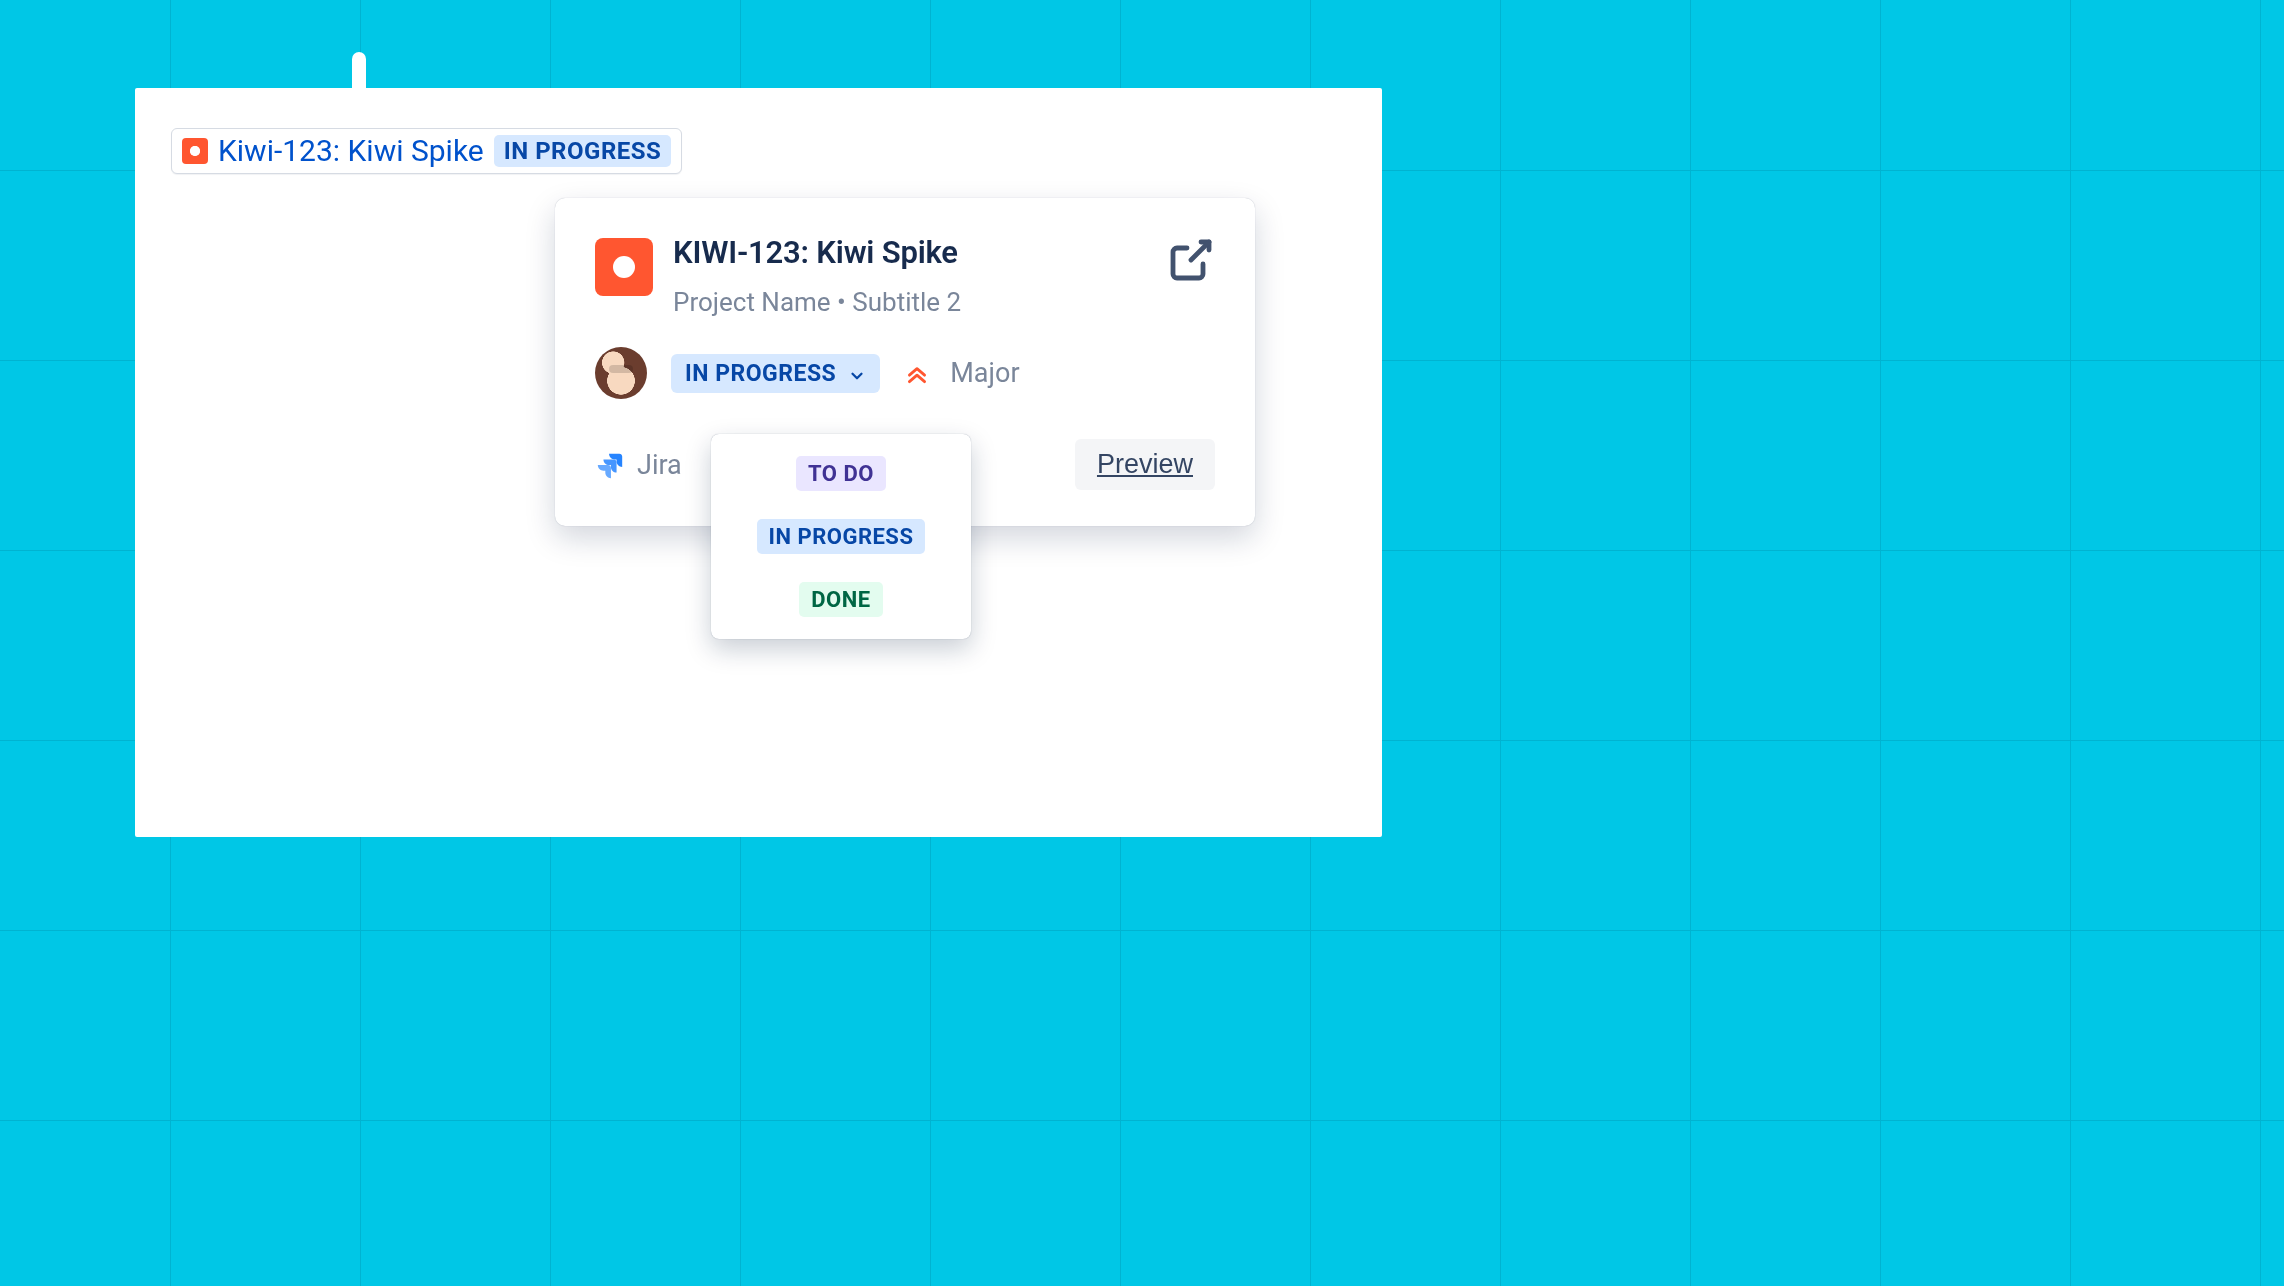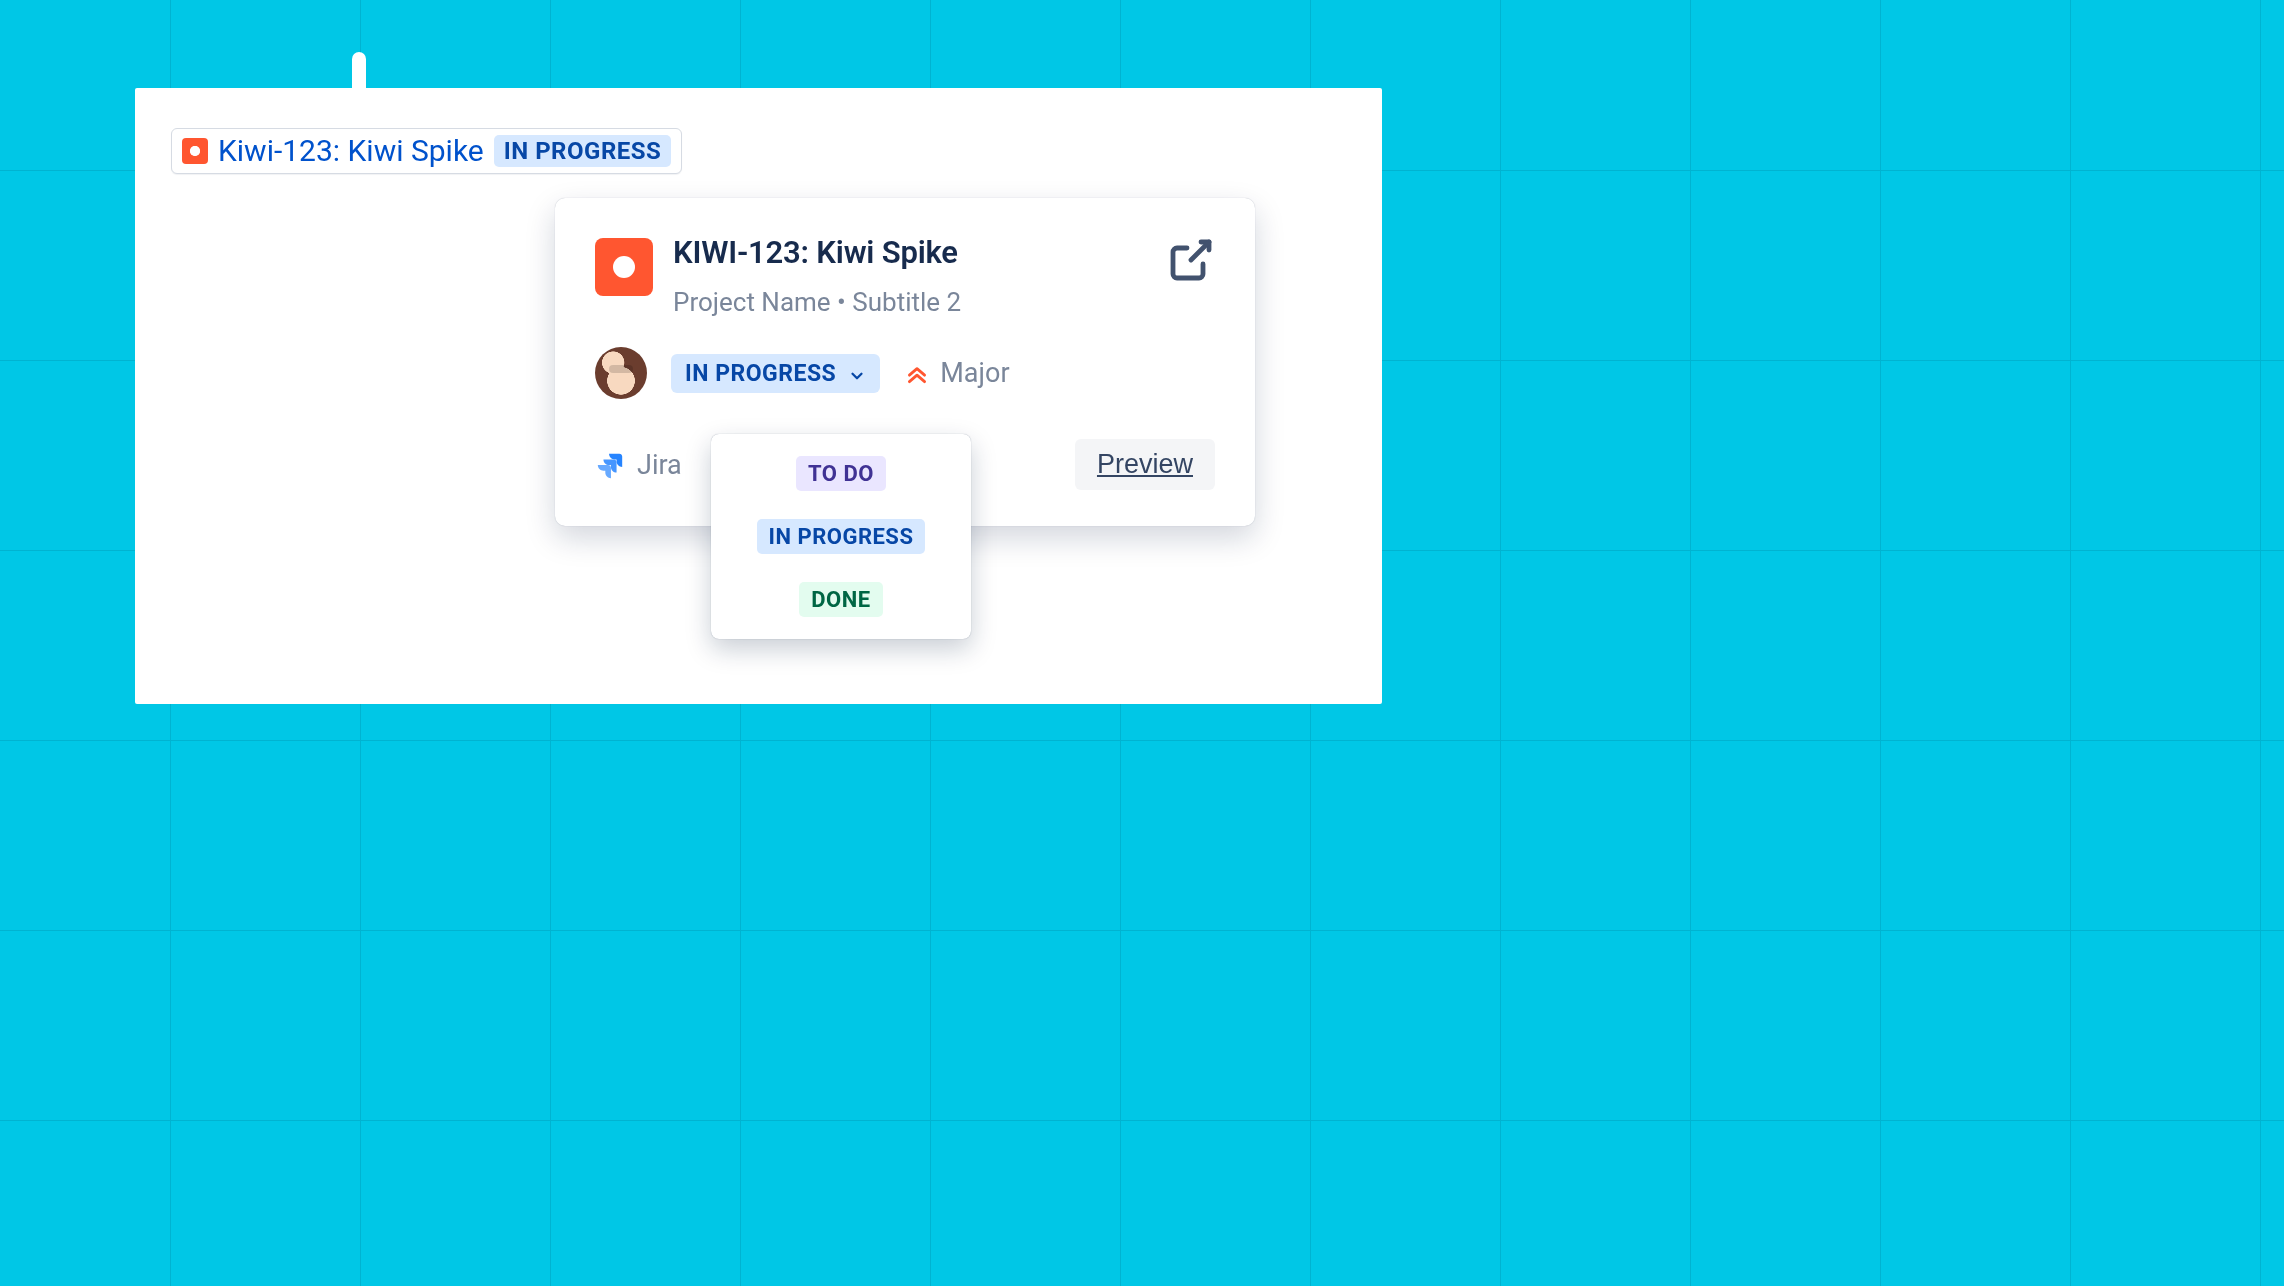--- a/index.html
+++ b/index.html
@@ -28,21 +28,21 @@
     width: 14px;
     height: 60px;
     border-radius: 7px;
     background: #fff;
   }
   .canvas {
     position: absolute;
     left: 135px;
     top: 88px;
     width: 1247px;
-    height: 616px;
+    height: 749px;
     background: #fff;
     border-radius: 2px;
   }
 
   
   .smart-link {
     position: absolute;
     top: 40px;
     left: 36px;
     display: inline-flex;
@@ -164,21 +164,21 @@
     padding: 6px 14px;
     cursor: pointer;
   }
   .chev-icon {
     width: 18px; height: 18px;
     display: inline-block;
   }
   .priority {
     display: inline-flex;
     align-items: center;
-    gap: 10px;
+    gap: 20px;
     font-size: 27px;
     color: #7a869a;
   }
   .priority-icon { width: 26px; height: 26px; }
 
   .card-row3 {
     display: flex;
     align-items: center;
     justify-content: space-between;
     margin-top: 40px;

